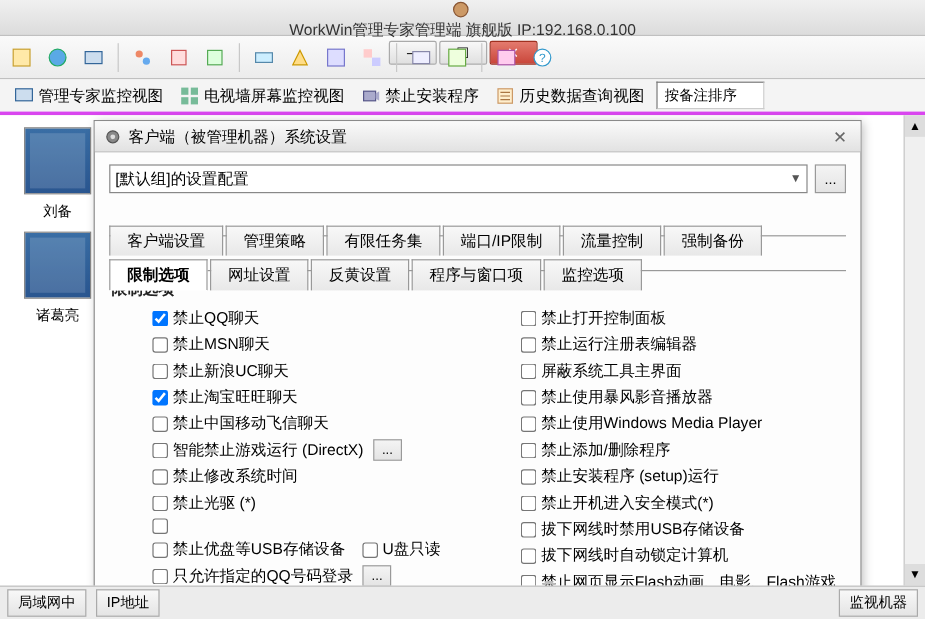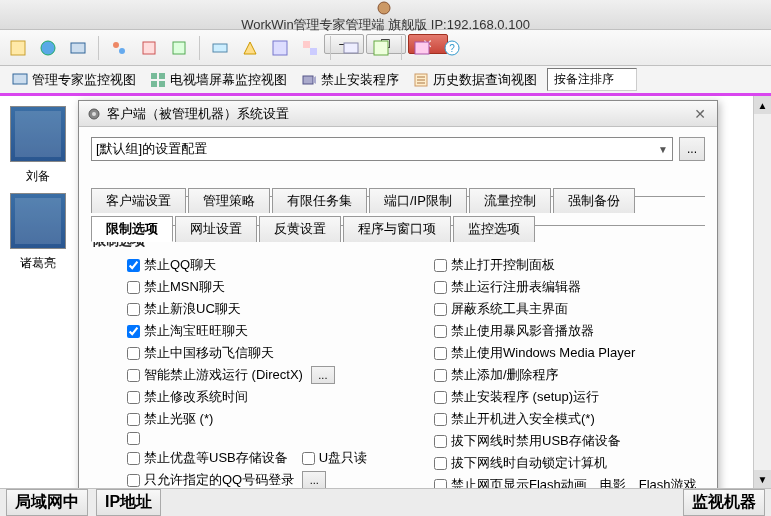--- a/index.html
+++ b/index.html
@@ -16,21 +16,21 @@
 .tb-ico { width: 24px; height: 24px; border: 1px solid transparent; border-radius: 2px; display: flex; align-items: center; justify-content: center; cursor: pointer; }
 .tb-sep { width: 1px; height: 24px; background: #c8c8c8; margin: 0 2px; }
 
 .viewbar { height: 30px; background: #f4f4f4; border-bottom: 3px solid #d946ef; display: flex; align-items: center; padding: 0 8px; gap: 6px; font-size: 13px; }
 .vb-item { display: flex; align-items: center; gap: 4px; cursor: pointer; padding: 2px 4px; }
 .vb-ico { width: 16px; height: 16px; }
 .vb-sort { border: 1px inset #ccc; background: #fff; padding: 2px 6px; font-size: 12px; min-width: 90px; }
 
 .content { position: relative; height: calc(100% - 96px); background: #fff; }
 
-.thumbs { position: absolute; left: 10px; top: 10px; }
+.thumbs { position: absolute; left: 20px; top: 10px; }
 .thumb { width: 56px; height: 56px; background: linear-gradient(#3a6ea5,#2a5690); border: 1px solid #888; margin-bottom: 6px; position: relative; }
 .thumb::after { content: ""; position: absolute; inset: 4px; background: rgba(255,255,255,.15); }
 .thumb-lbl { font-size: 12px; text-align: center; margin-bottom: 8px; }
 
 
 .dialog { position: absolute; left: 78px; top: 4px; width: 640px; background: #fdfdfd; border: 1px solid #8a8a8a; box-shadow: 2px 2px 8px rgba(0,0,0,.25); }
 .dlg-title { height: 26px; background: linear-gradient(#fafafa,#e2e2e2); display: flex; align-items: center; padding: 0 8px; font-size: 13px; border-bottom: 1px solid #c0c0c0; }
 .dlg-title .t { flex: 1; }
 .dlg-close { width: 18px; height: 18px; display: flex; align-items: center; justify-content: center; cursor: pointer; color: #666; font-size: 14px; }
 .dlg-body { padding: 10px 12px 6px; }
@@ -46,21 +46,21 @@
 .tab.active { background: #fff; border-bottom: 1px solid #fff; font-weight: bold; }
 .tabrow2 { margin-top: 2px; }
 
 .group-title { font-size: 13px; font-weight: bold; margin: 6px 0 4px 2px; color: #222; }
 .opts { display: flex; }
 .col { flex: 1; }
 .opt { display: flex; align-items: center; font-size: 13px; padding: 2px 0; gap: 4px; margin-left: 36px; }
 .opt input[type=checkbox] { width: 13px; height: 13px; }
 .opt .btn-sm { width: 24px; height: 18px; border: 1px solid #999; background: linear-gradient(#f4f4f4,#e4e4e4); margin-left: 4px; font-size: 11px; cursor: pointer; display: inline-flex; align-items: center; justify-content: center; }
 
-.bottombar { position: absolute; left: 0; bottom: 0; right: 0; height: 28px; background: #ececec; border-top: 1px solid #c0c0c0; display: flex; align-items: center; padding: 12px 6px; gap: 8px; font-size: 16px; font-weight: bold; }
+.bottombar { position: absolute; left: 0; bottom: 0; right: 0; height: 28px; background: #ececec; border-top: 1px solid #c0c0c0; display: flex; align-items: center; padding: 12px 6px; gap: 8px; font-size: 12px; }
 .bb-btn { border: 1px solid #aaa; background: linear-gradient(#f8f8f8,#e4e4e4); padding: 2px 8px; cursor: pointer; }
 .vscroll { position: absolute; right: 0; top: 96px; bottom: 28px; width: 18px; background: #f0f0f0; border-left: 1px solid #c8c8c8; }
 .vscroll .up, .vscroll .dn { height: 18px; background: #ddd; display: flex; align-items: center; justify-content: center; font-size: 10px; cursor: pointer; }
 .vscroll .track { position: absolute; top: 18px; bottom: 18px; left: 0; right: 0; }
 .vscroll .dn { position: absolute; bottom: 0; left: 0; right: 0; }
 
 svg { display: block; }
 </style>
 </head>
 <body>

